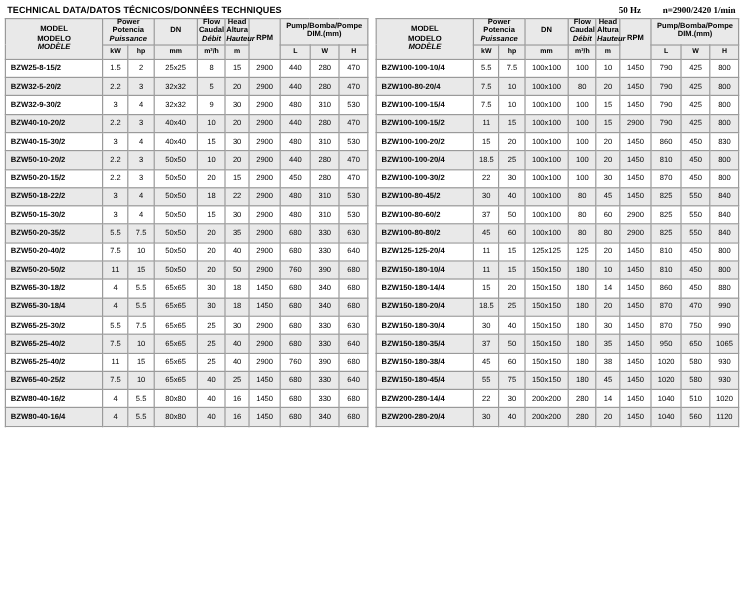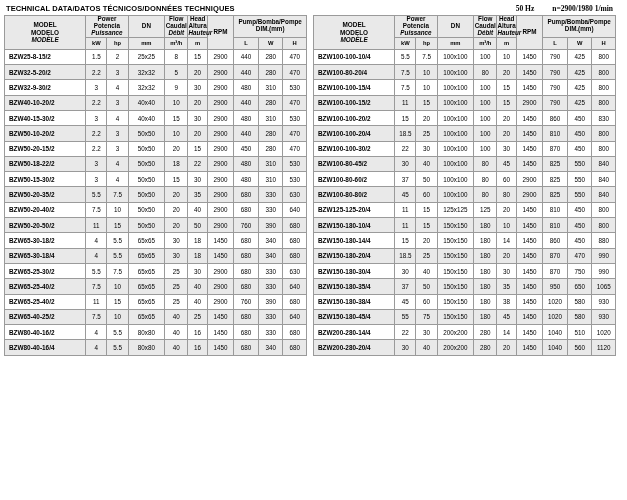--- a/index.html
+++ b/index.html
@@ -36,21 +36,21 @@
 </style>
 </head>
 <body>
 
 <div class="page">
 
   <div class="titlebar">
     <div class="title-left">TECHNICAL DATA/DATOS TÉCNICOS/DONNÉES TECHNIQUES</div>
     <div class="title-right">
       <span>50 Hz</span>
-      <span>n=2900/1980 1/min</span>
+      <span>n=2900/2420 1/min</span>
     </div>
   </div>
 
   <div class="tables">
 
     <table class="tbl">
       <colgroup>
         <col class="c-model">
           <col class="c-kw">
           <col class="c-hp">

